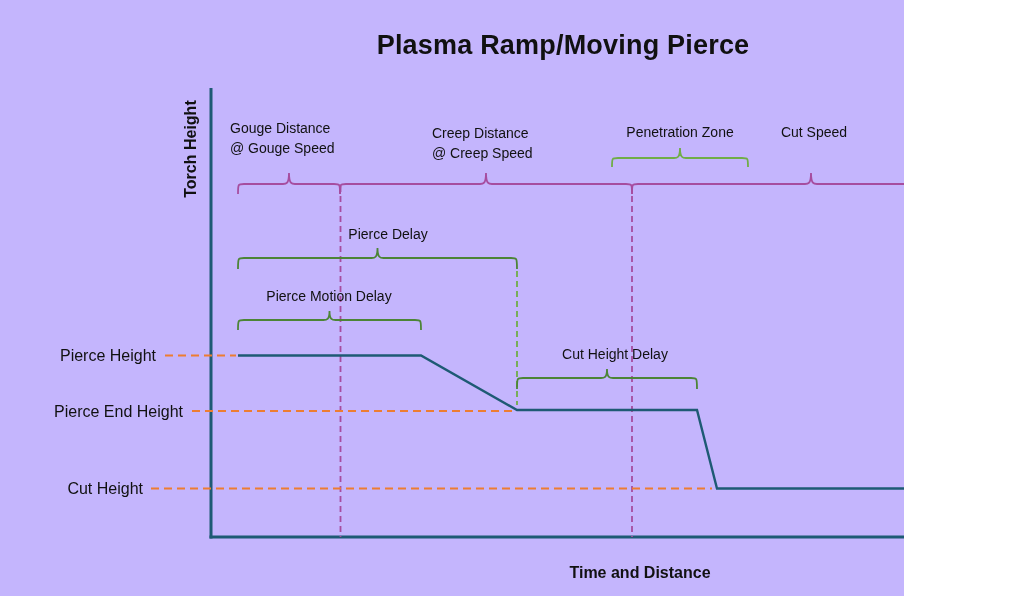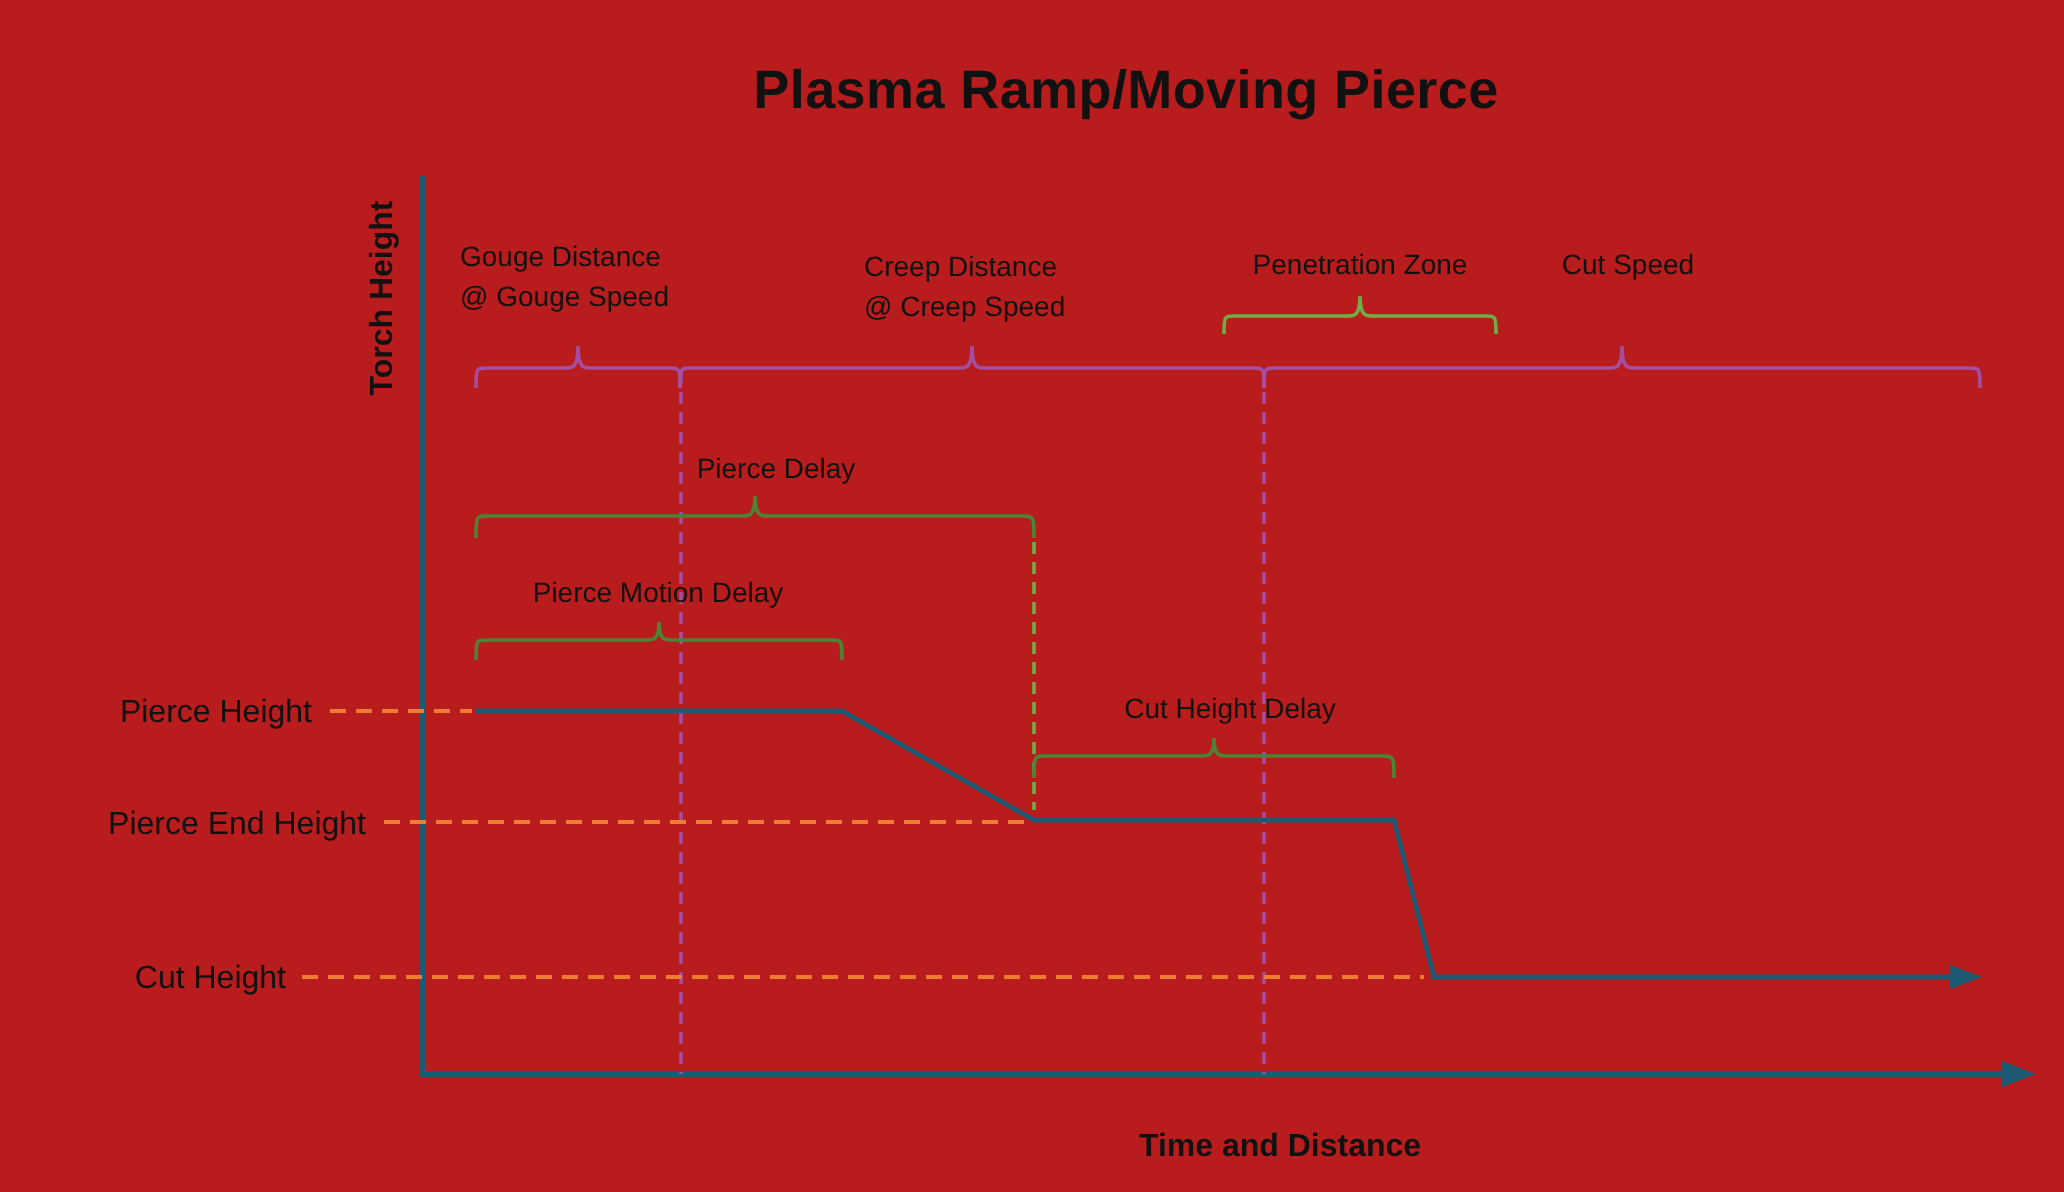--- a/index.html
+++ b/index.html
@@ -1,20 +1,20 @@
 <!DOCTYPE html>
 <html style="--axis: #1E5A74; --curve: #1E5A74; --purple: #A64D9F; --green-light: #70AD47; --green-dark: #4C8436; --orange: #ED7D31; --text: #111111;"><head>
 <meta charset="utf-8">
 <style>
   html,body { margin:0; padding:0; background:#ffffff; }
   body { font-family:"Liberation Sans", sans-serif; }
   .canvas {
     position:relative;
-    width:1032px; height:596px;
-    background:#b91c1c;
+    width:904px; height:596px;
+    background:#c4b5fd;
     overflow:hidden;
   }
   svg { display:block; }
   svg text { fill:var(--text,#111); }
   .title        { font-size:27px; font-weight:800; letter-spacing:0.2px; }
   .axis-label   { font-size:16px; font-weight:700; }
   .small-label  { font-size:14px; }
   .height-label { font-size:16px; }
   .axis   { stroke:var(--axis,#1E5A74); stroke-width:3; fill:none; }
   .axis-fill { fill:var(--axis,#1E5A74); }

